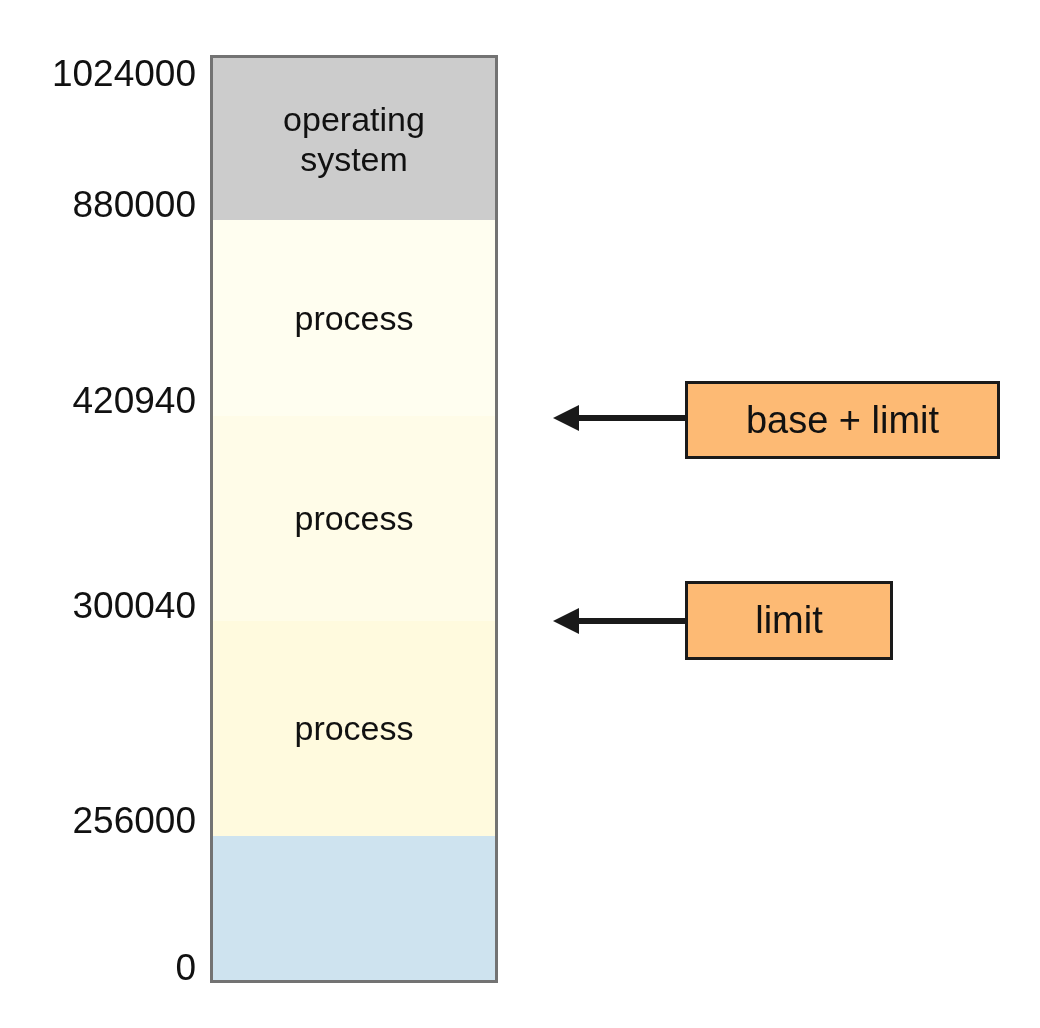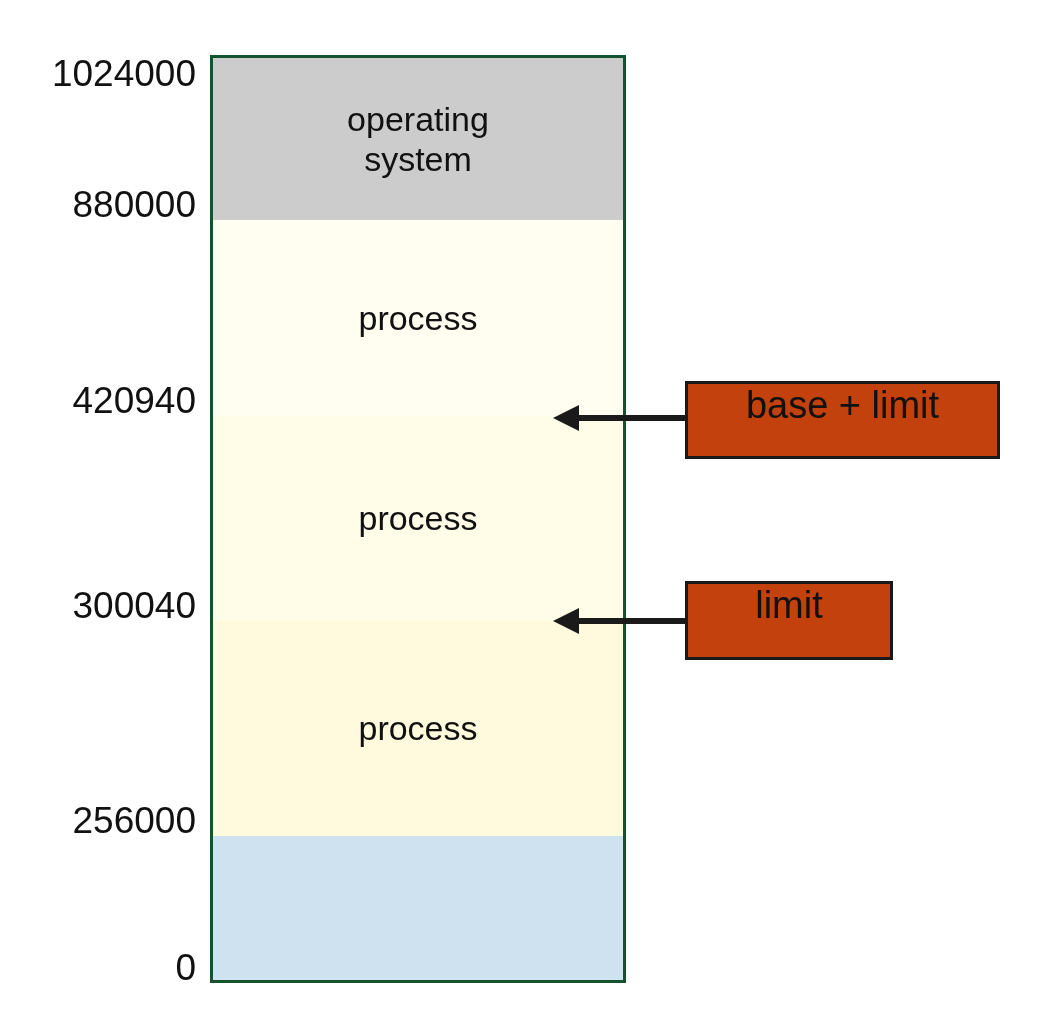--- a/index.html
+++ b/index.html
@@ -22,24 +22,24 @@
     top: 0;
     width: 1040px;
     height: 1028px;
   }
 
   
   .memory-column {
     position: absolute;
     left: 210px;
     top: 55px;
-    width: 416px;
+    width: 288px;
     height: 928px;
     box-sizing: border-box;
-    border: 3px solid #14532d;
+    border: 3px solid #737373;
   }
 
   .memory-region {
     position: absolute;
     left: 0;
     width: 100%;
     box-sizing: border-box;
     display: flex;
     align-items: center;
     justify-content: center;
@@ -69,24 +69,24 @@
     font-size: 37px;
     line-height: 1;
     color: #111111;
     white-space: nowrap;
   }
 
   
   .callout-box {
     position: absolute;
     box-sizing: border-box;
-    background: #c2410c;
+    background: #fdba74;
     border: 3px solid #1a1a1a;
     display: flex;
-    align-items: flex-start;
+    align-items: center;
     justify-content: center;
     font-size: 38px;
     color: #111111;
     white-space: nowrap;
   }
 
   .callout-arrow {
     position: absolute;
     height: 0;
   }

